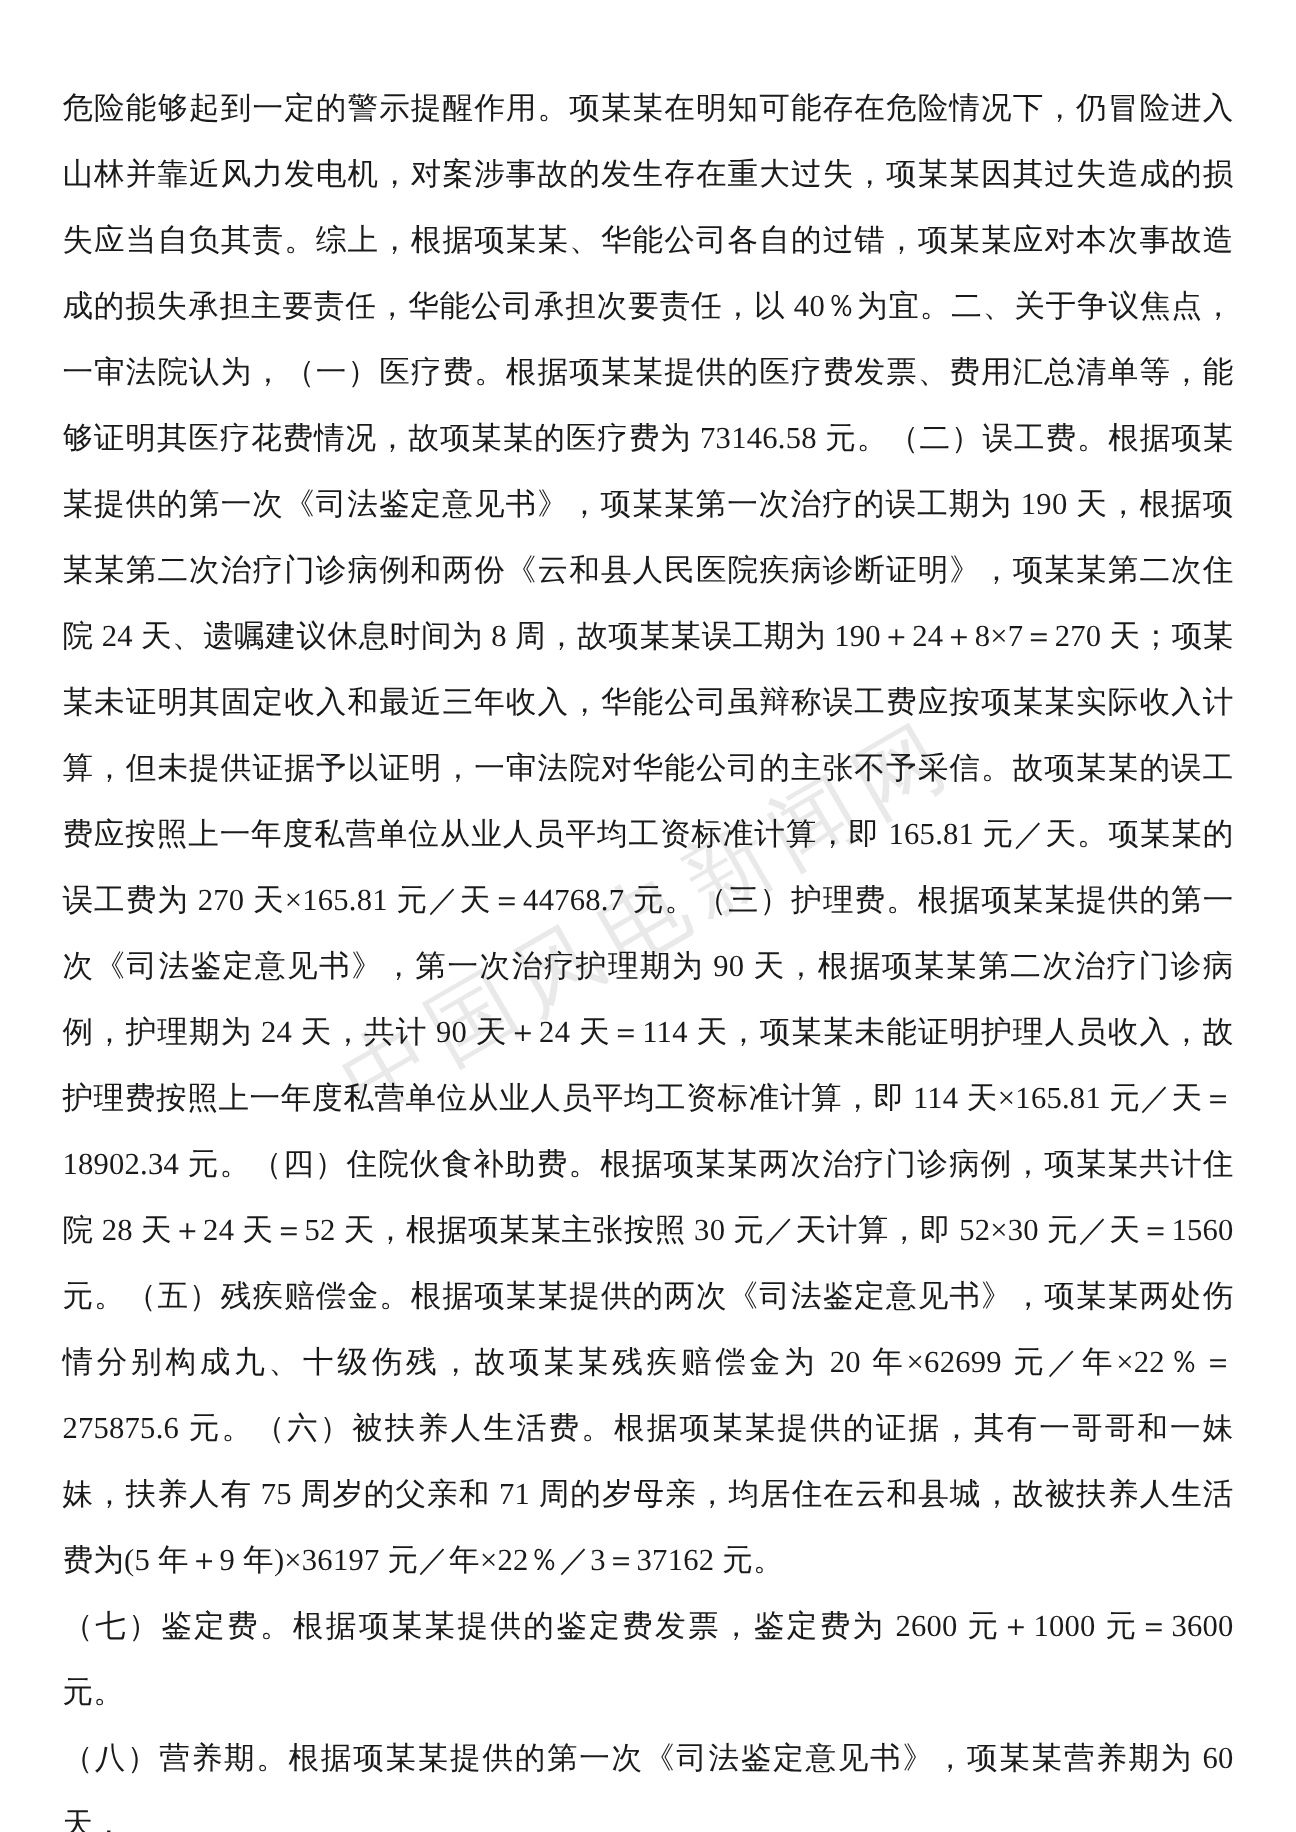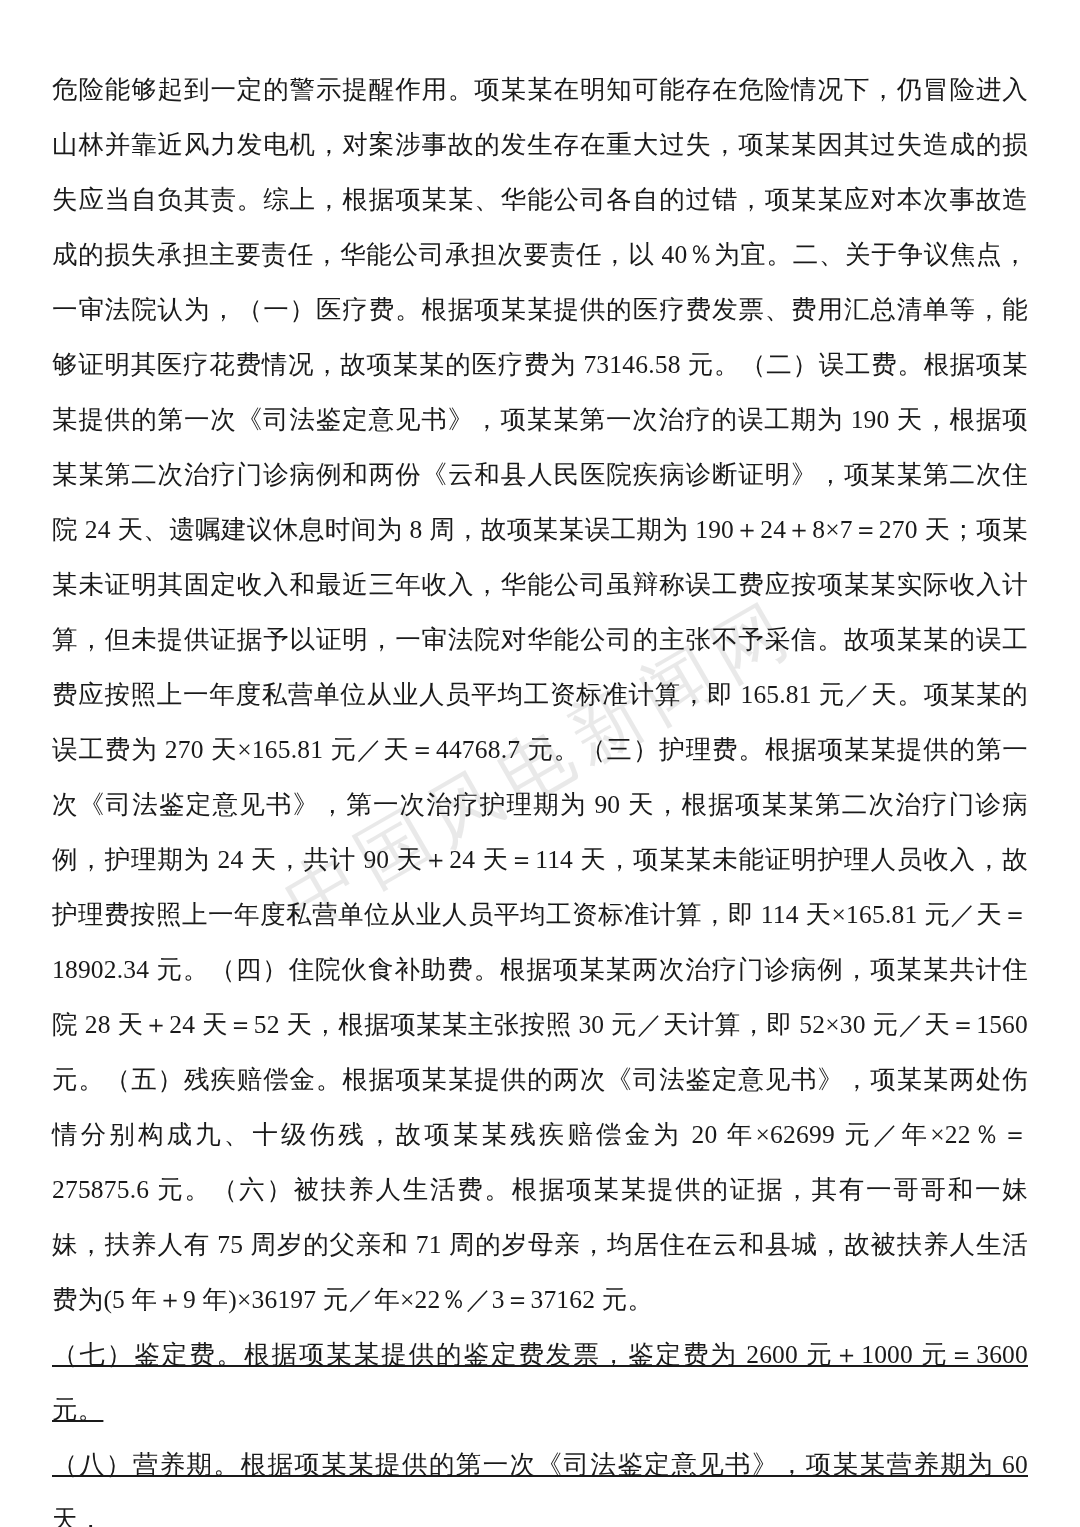--- a/index.html
+++ b/index.html
@@ -31,21 +31,20 @@
     text-align: justify;
     text-justify: inter-ideograph;
     letter-spacing: 0.2px;
   }
   .para {
     margin: 0;
     text-indent: 0;
   }
   .para + .para {
     margin-top: 0;
-    text-decoration: underline;
   }
   .para.indent {
     text-indent: 0;
   }
   .watermark {
     position: absolute;
     z-index: 1;
     left: 50%;
     top: 50%;
     transform: translate(-50%, -50%) rotate(-30deg);

